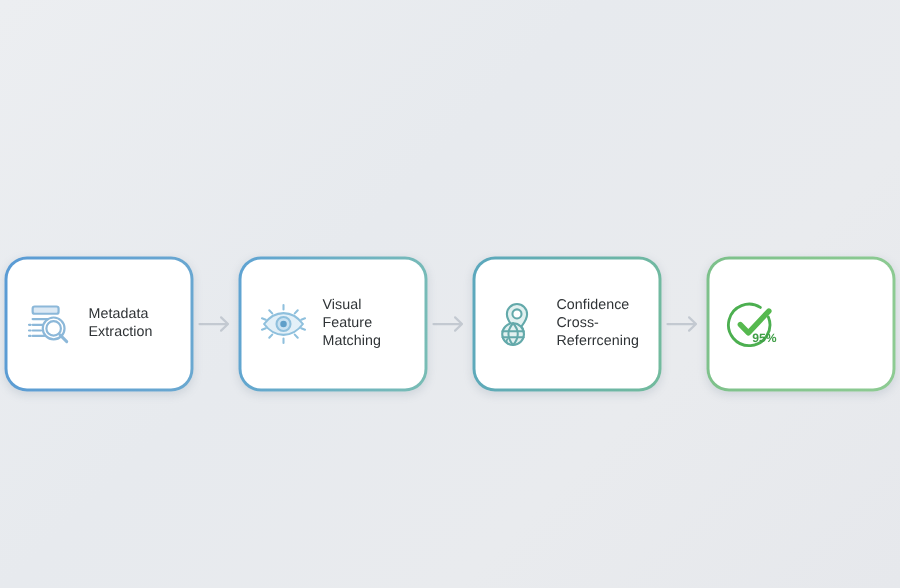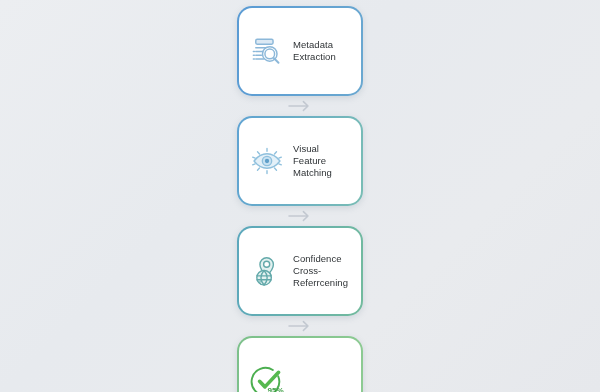--- a/index.html
+++ b/index.html
@@ -23,21 +23,20 @@
 
   .flow-row {
     position: absolute;
     left: 0;
     top: 168px;
     width: 600px;
     height: 96px;
     display: flex;
     align-items: center;
     justify-content: center;
-    flex-direction: column;
   }
 
   .step-card {
     position: relative;
     width: 126px;
     height: 90px;
     border-radius: 15px;
     padding: 2px;
     box-sizing: border-box;
     box-shadow: 0 2px 6px rgba(120, 135, 155, 0.22);

